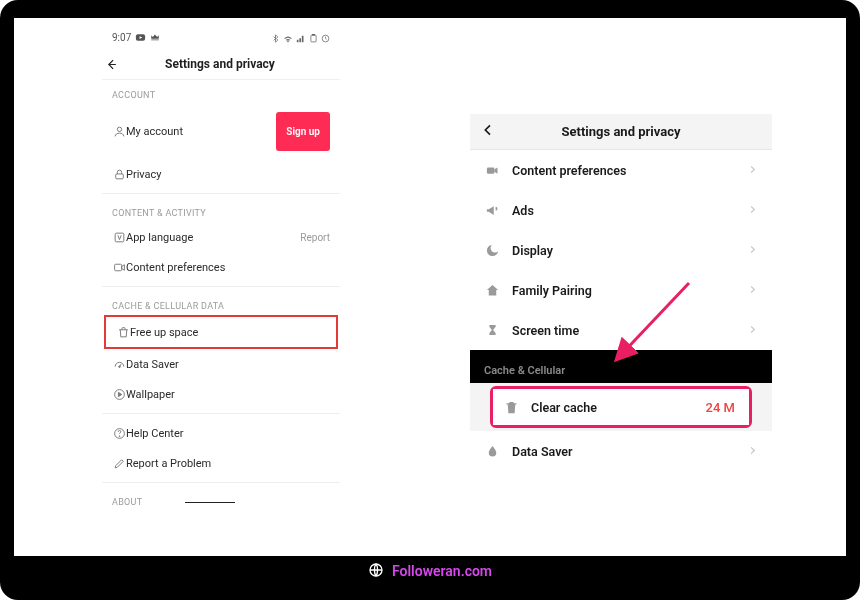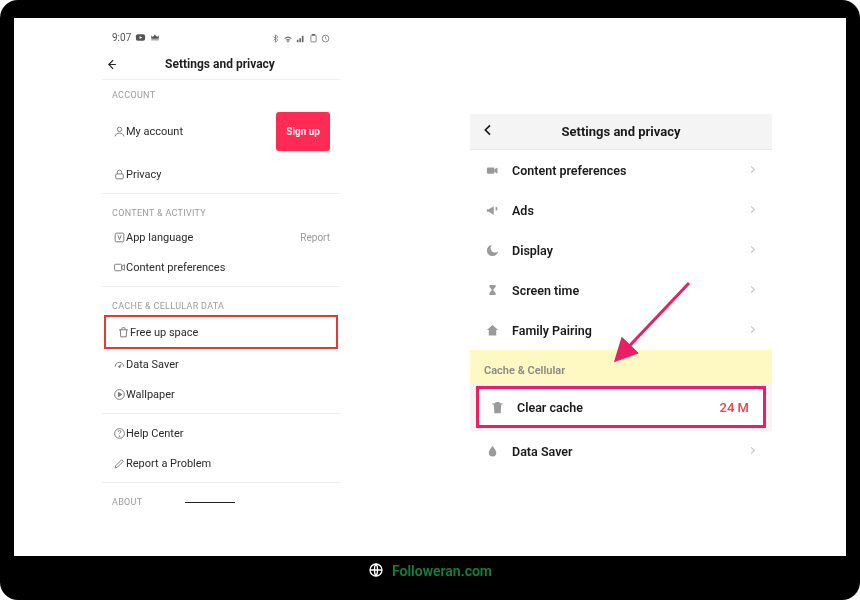--- a/index.html
+++ b/index.html
@@ -137,46 +137,46 @@
     font-weight: 600;
     color: #1a1a1a;
   }
   .r-item .spacer { flex: 1; }
   .r-item .chev { color: #c4c4c4; }
   .r-section-label {
     font-size: 11px;
     color: #8a8a8a;
     font-weight: 600;
     padding: 14px 14px 6px 14px;
-    background: #fef9c3;
+    background: #000000;
   }
   .r-ico { width: 16px; height: 16px; display:inline-flex; align-items:center; justify-content:center; color:#9a9a9a; }
   .r-ico svg { width: 15px; height: 15px; }
   .r-highlight {
     border: 3px solid #e91e63;
-    border-radius: 0;
-    margin: 3px 6px;
+    border-radius: 6px;
+    margin: 3px 20px;
   }
   .r-highlight .r-item { padding: 10px 10px; }
   .r-value { color: #ef4444; font-size: 13px; font-weight: 500; margin-right: 4px; }
 
   
   .arrow-svg {
     position: absolute;
     top: 0; left: 0;
     pointer-events: none;
   }
 
   
   .footer-bar {
     position: absolute;
     left: 0; right: 0; bottom: 0;
     height: 30px;
     background: #000;
-    color: #15803d;
+    color: #d946ef;
     display: flex;
     align-items: center;
     justify-content: center;
     gap: 8px;
     font-size: 14px;
     font-weight: 600;
   }
   .footer-bar svg { width: 16px; height: 16px; }
 </style>
 </head>
@@ -387,39 +387,39 @@
         <span class="chev">
           <svg viewBox="0 0 24 24" width="11" height="11" fill="none" stroke="#c4c4c4" stroke-width="2.5">
               <path d="M9 5l7 7-7 7"></path>
             </svg>
         </span>
       </div>
 
       <div class="r-item">
         <span class="r-ico">
           <svg viewBox="0 0 24 24" fill="#9a9a9a">
+              <path d="M12 3l9 8h-3v9H6v-9H3z"></path>
+            </svg>
+        </span>
+        <span>Family Pairing</span>
+        <span class="spacer"></span>
+        <span class="chev">
+          <svg viewBox="0 0 24 24" width="11" height="11" fill="none" stroke="#c4c4c4" stroke-width="2.5">
+              <path d="M9 5l7 7-7 7"></path>
+            </svg>
+        </span>
+      </div>
+
+      <div class="r-item">
+        <span class="r-ico">
+          <svg viewBox="0 0 24 24" fill="#9a9a9a">
               <path d="M7 3h10v3l-4 5 4 5v3H7v-3l4-5-4-5V3z"></path>
             </svg>
         </span>
         <span>Screen time</span>
-        <span class="spacer"></span>
-        <span class="chev">
-          <svg viewBox="0 0 24 24" width="11" height="11" fill="none" stroke="#c4c4c4" stroke-width="2.5">
-              <path d="M9 5l7 7-7 7"></path>
-            </svg>
-        </span>
-      </div>
-
-      <div class="r-item">
-        <span class="r-ico">
-          <svg viewBox="0 0 24 24" fill="#9a9a9a">
-              <path d="M12 3l9 8h-3v9H6v-9H3z"></path>
-            </svg>
-        </span>
-        <span>Family Pairing</span>
         <span class="spacer"></span>
         <span class="chev">
           <svg viewBox="0 0 24 24" width="11" height="11" fill="none" stroke="#c4c4c4" stroke-width="2.5">
               <path d="M9 5l7 7-7 7"></path>
             </svg>
         </span>
       </div>
 
       <div class="r-section-label">Cache &amp; Cellular</div>
 

